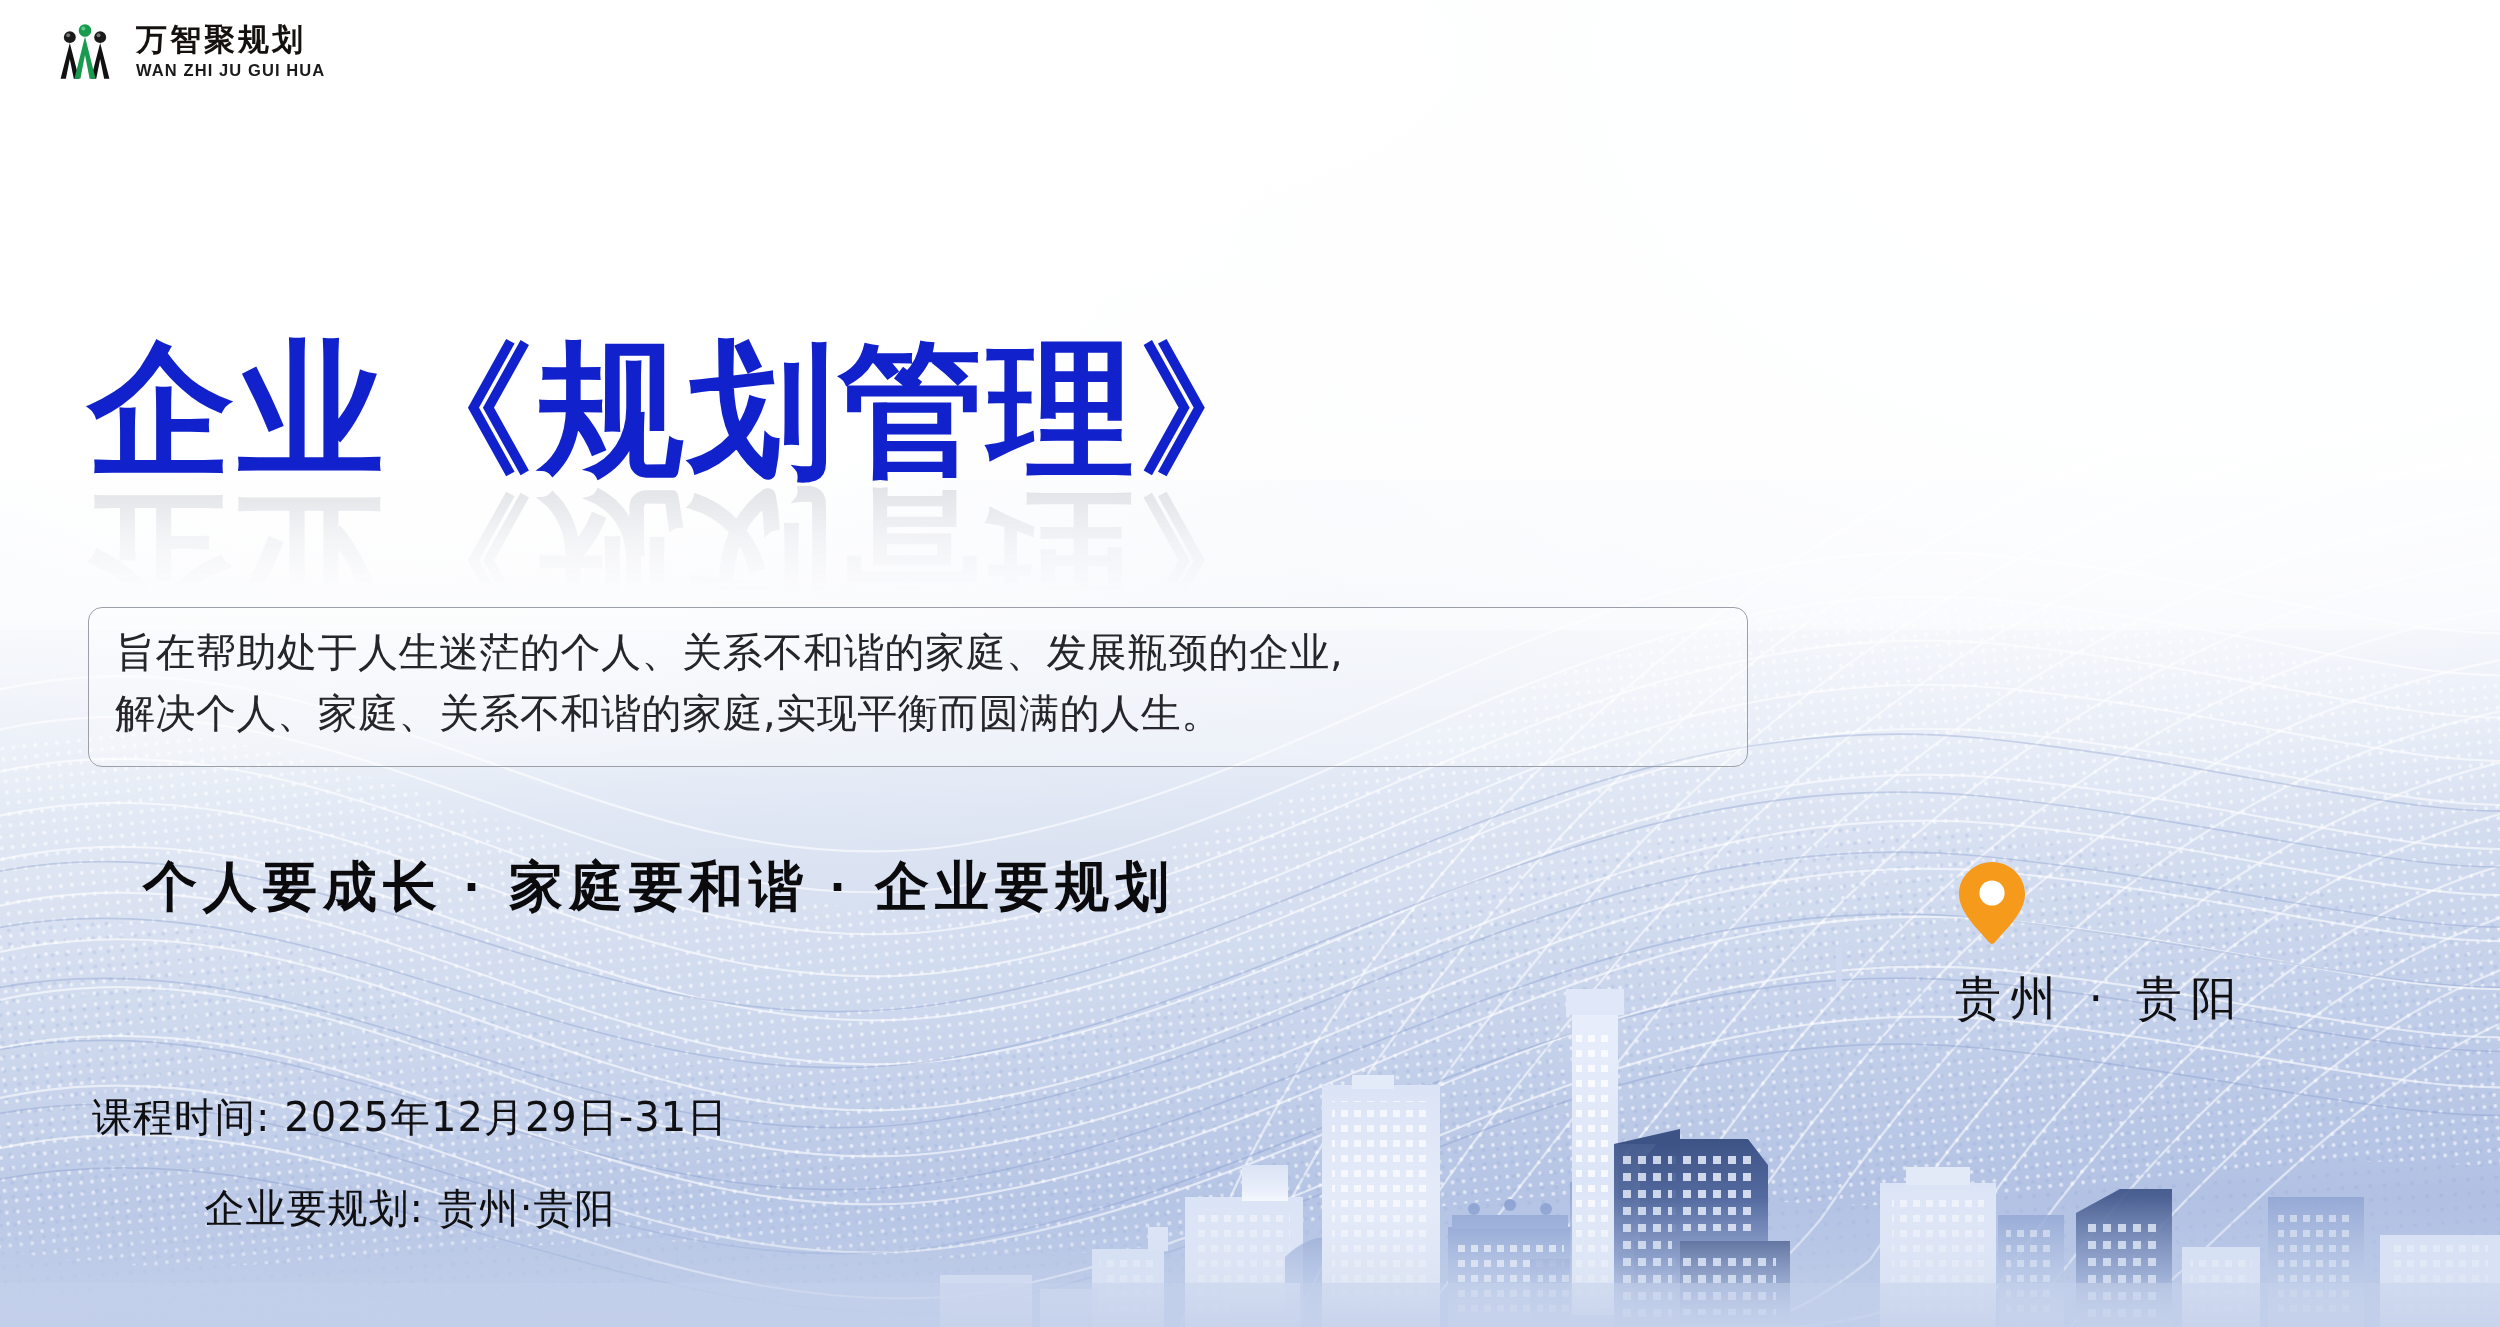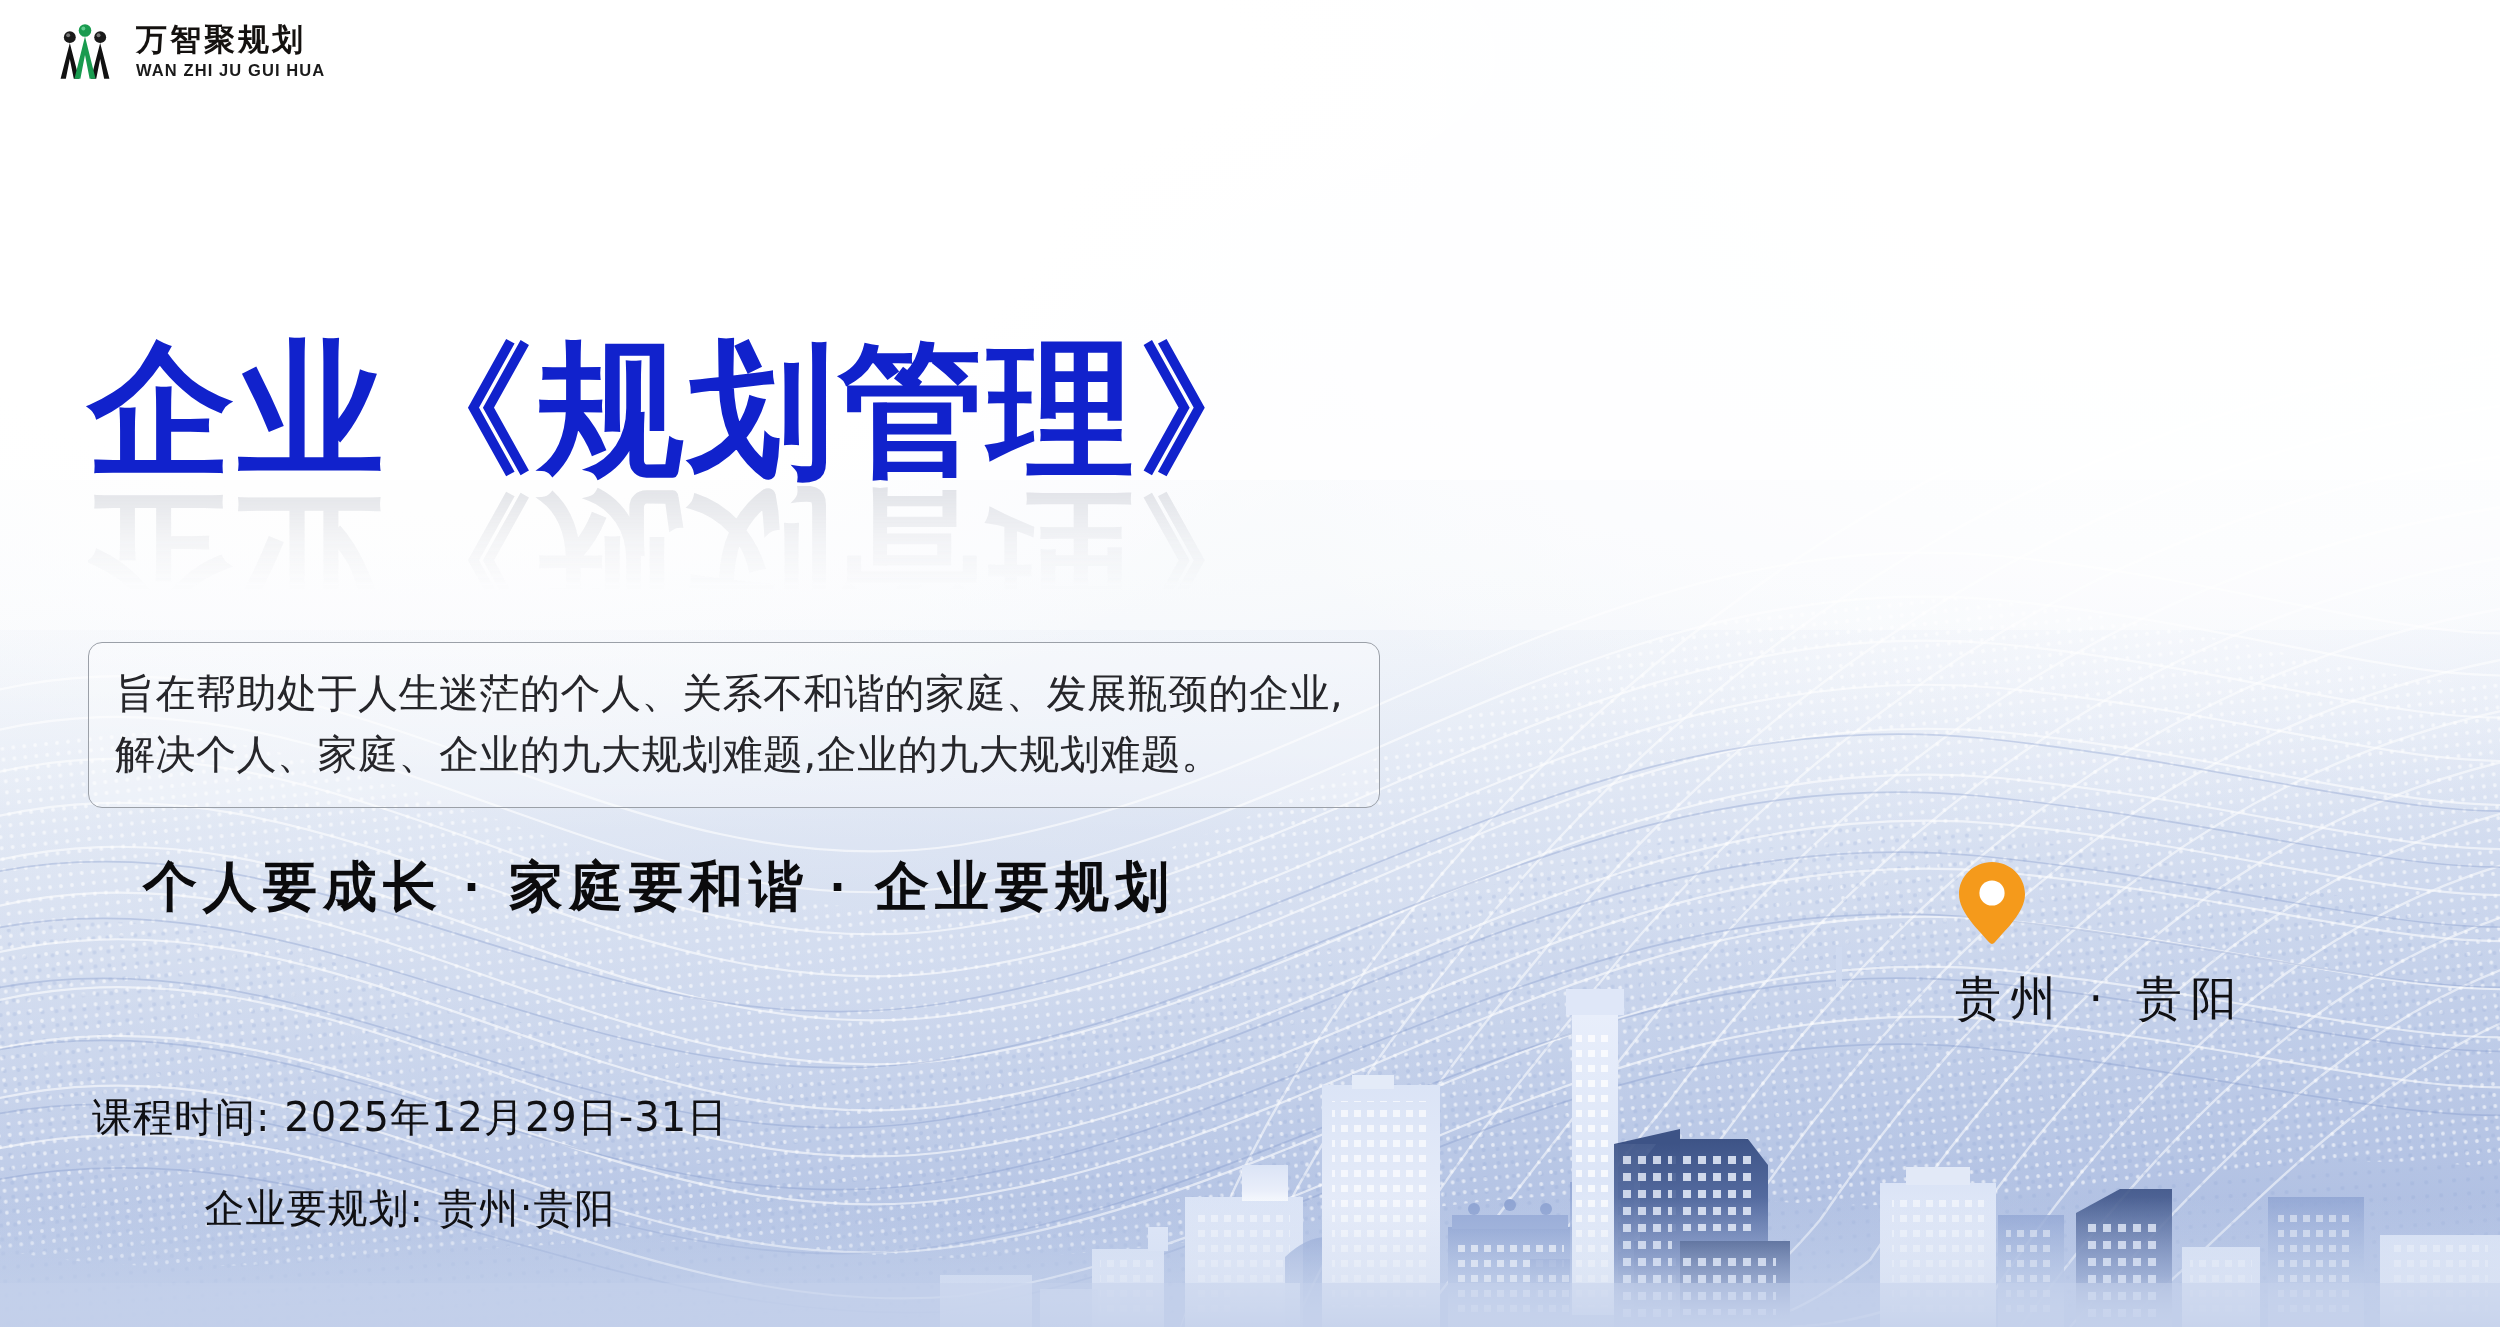--- a/index.html
+++ b/index.html
@@ -52,23 +52,23 @@
     transform:scaleY(-1);
     margin-top:4px;
     color:#c9ccd4;
     -webkit-mask-image:linear-gradient(to top, rgba(0,0,0,0.62) 0%, rgba(0,0,0,0.20) 38%, rgba(0,0,0,0) 72%);
     mask-image:linear-gradient(to top, rgba(0,0,0,0.62) 0%, rgba(0,0,0,0.20) 38%, rgba(0,0,0,0) 72%);
     opacity:.85;
   }
 
   
   #desc-box {
-    position:absolute; left:88px; top:642px; width:1292px;
+    position:absolute; left:88px; top:607px; width:1660px;
     border:1.6px solid #9ba0a8; border-radius:14px;
-    padding:20px 26px 22px 26px;
+    padding:14px 26px 22px 26px;
     background:rgba(255,255,255,0.30);
     z-index:30;
   }
   .desc-line {
     font-family:"DejaVu Sans","Liberation Sans",sans-serif;
     font-size:40px; font-weight:500; color:#26262a;
     line-height:1.52; letter-spacing:0.5px; white-space:nowrap;
   }
 
   
@@ -244,21 +244,21 @@
     </div>
   </div>
 
   <div id="title-block">
     <div id="main-title">企业《规划管理》</div>
     <div id="title-reflection" aria-hidden="true">企业《规划管理》</div>
   </div>
 
   <div id="desc-box">
     <div class="desc-line">旨在帮助处于人生迷茫的个人、关系不和谐的家庭、发展瓶颈的企业,</div>
-    <div class="desc-line">解决个人、家庭、企业的九大规划难题,企业的九大规划难题。</div>
+    <div class="desc-line">解决个人、家庭、关系不和谐的家庭,实现平衡而圆满的人生。</div>
   </div>
 
   <div id="slogan">个人要成长 · 家庭要和谐 · 企业要规划</div>
 
   <div id="course-meta">
     <div class="meta-line">课程时间: 2025年12月29日-31日</div>
     <div class="meta-line">企业要规划: 贵州·贵阳</div>
   </div>
 
   <svg id="skyline" viewBox="0 0 2500 430" preserveAspectRatio="none">

